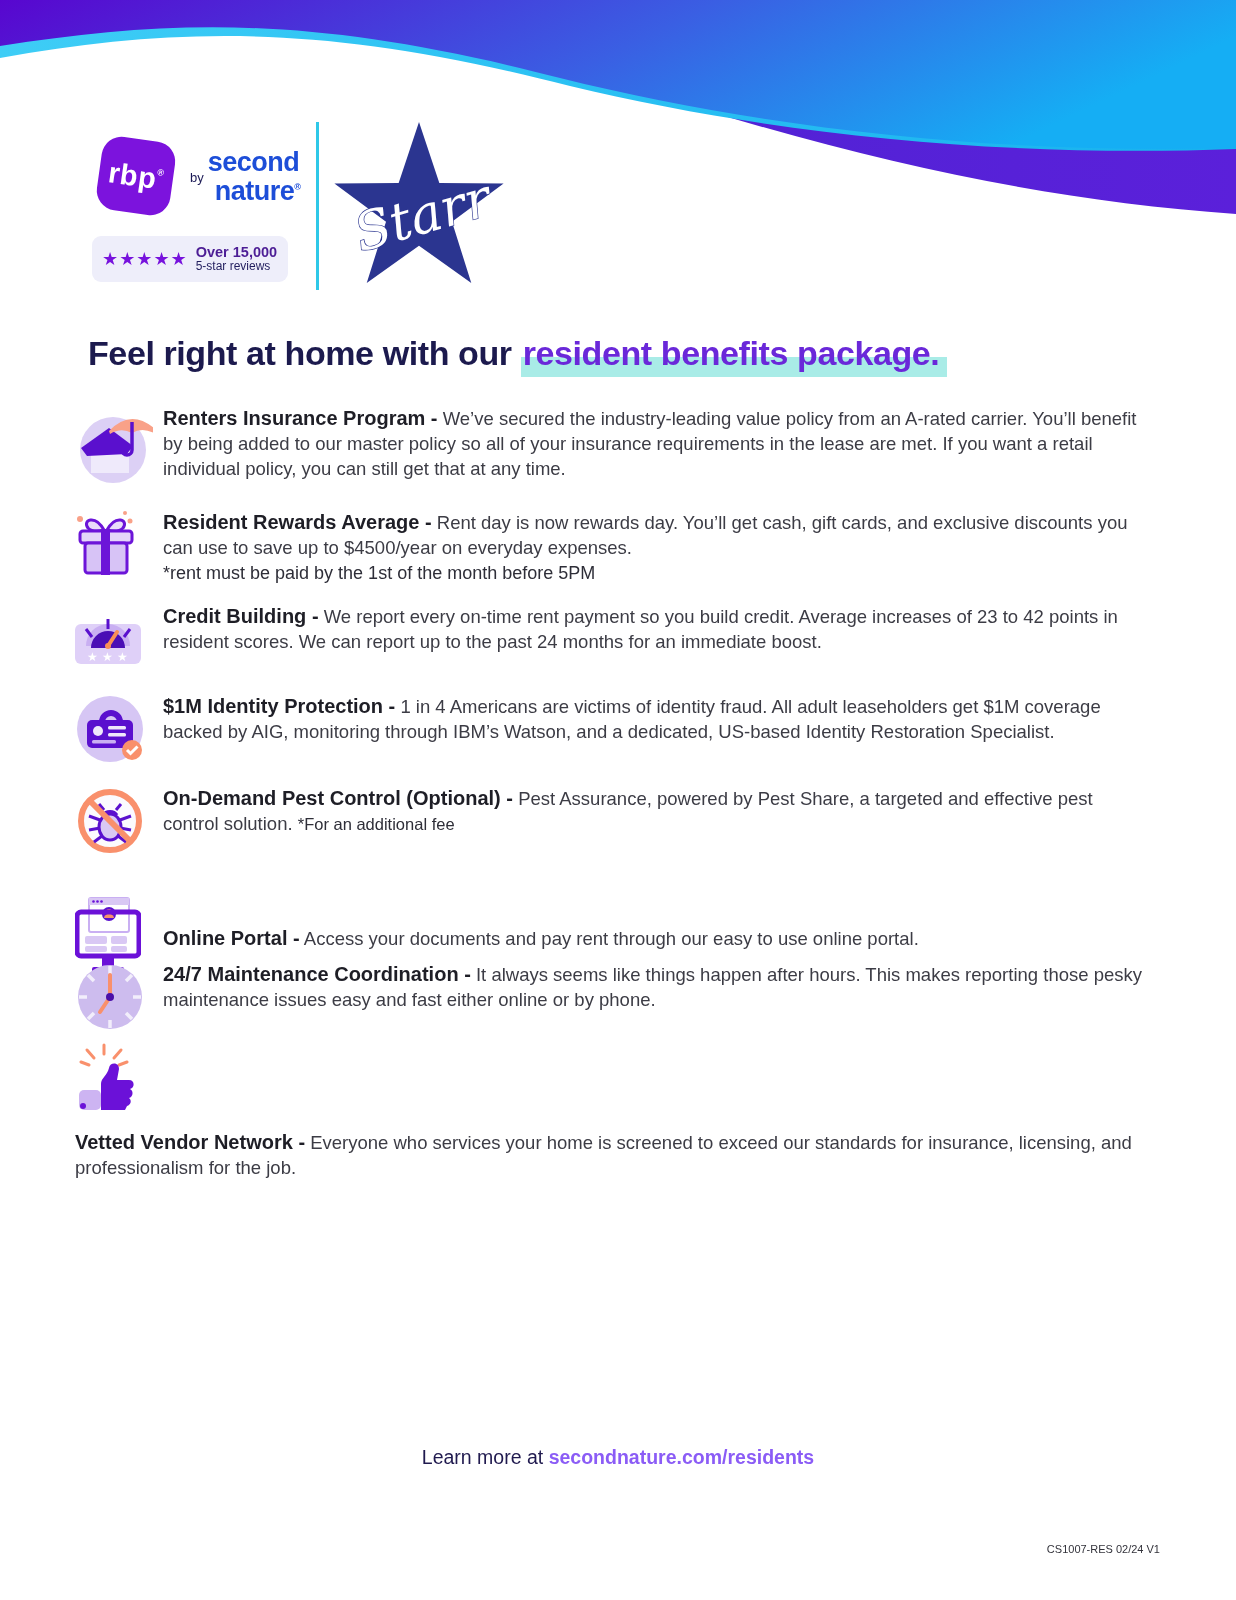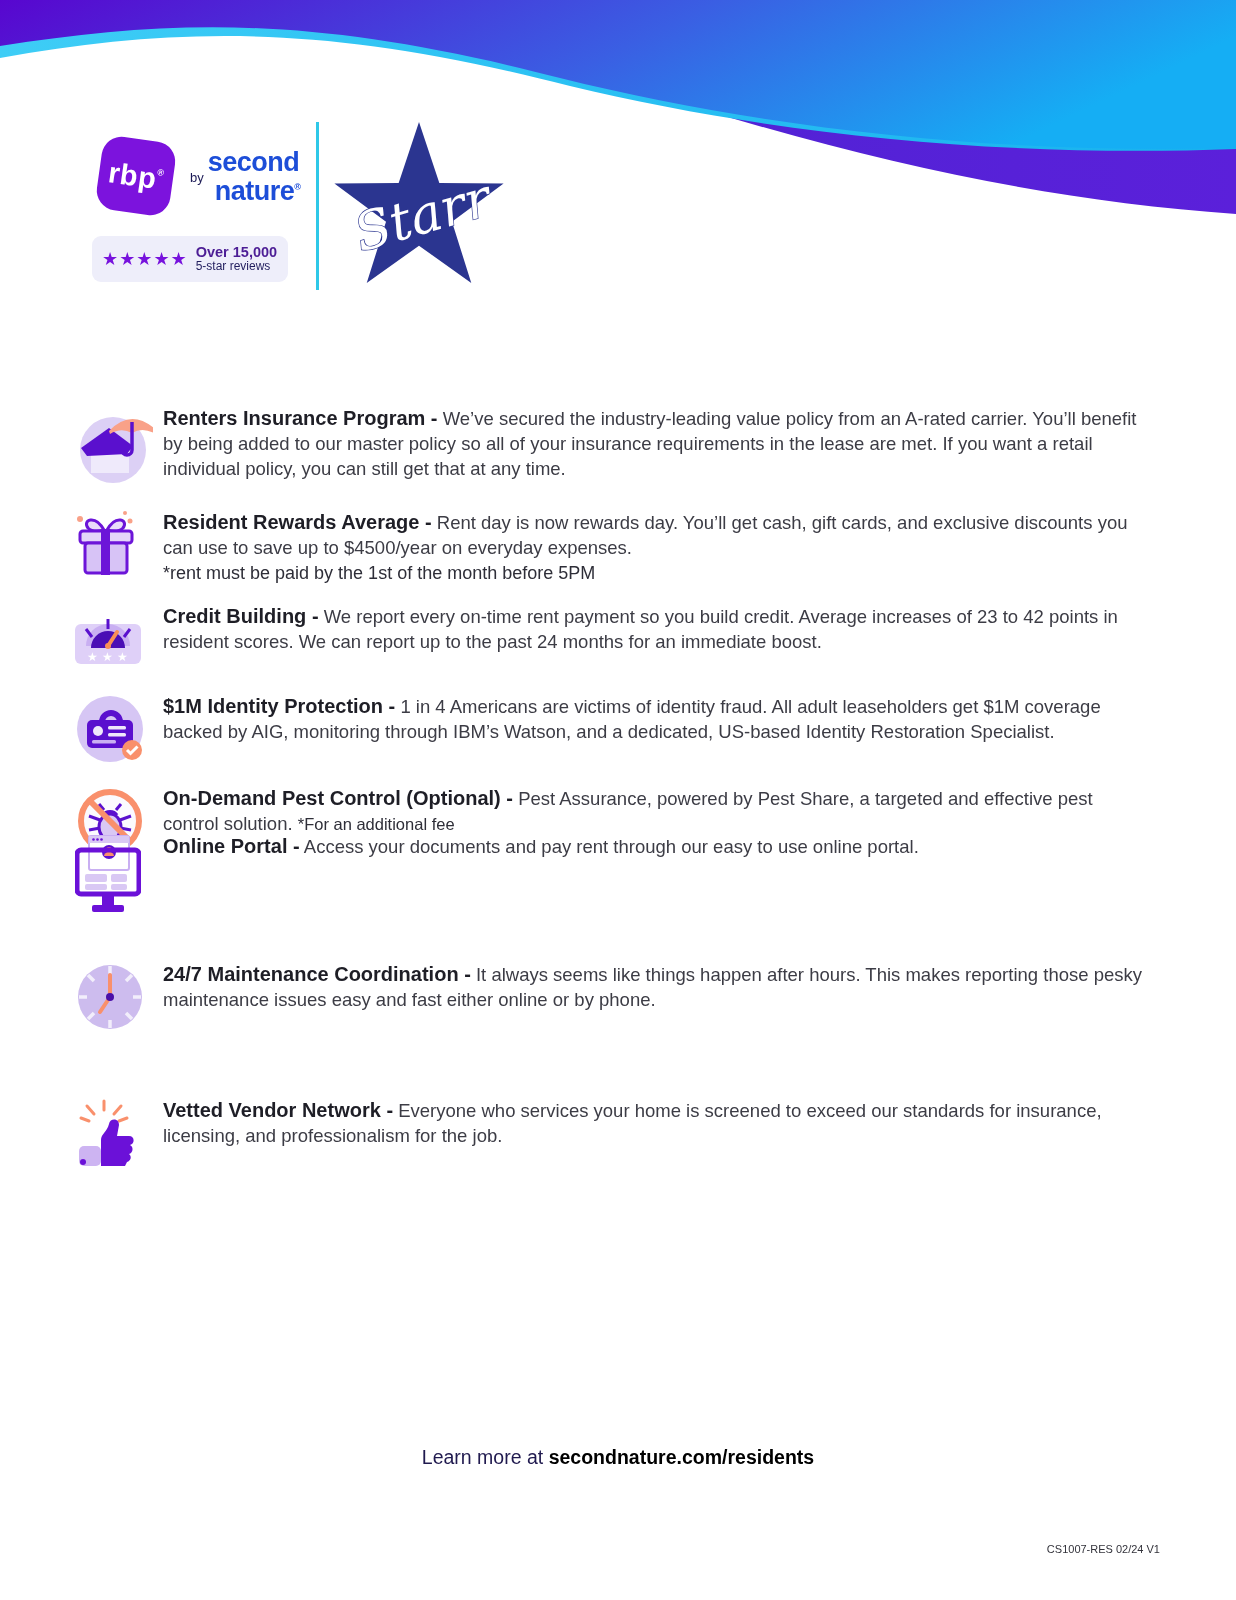--- a/index.html
+++ b/index.html
@@ -35,24 +35,24 @@
            padding:0 8px 5px 2px;}
   
   .benefit{position:absolute;left:75px;width:1073px;display:flex;align-items:flex-start;}
   .icon-box{flex:0 0 88px;width:88px;}
   .btext{flex:1;font-size:18.5px;line-height:25px;color:#3c3c45;}
   .btext p{margin:0;}
   .btitle{font-weight:bold;font-size:20px;color:#1e1e26;}
   .note{margin-top:1px;font-size:18px;color:#2e2e38;}
   .note-inline{font-size:16.5px;color:#2e2e38;}
   .b1{top:406px;} .b2{top:510px;} .b3{top:604px;} .b4{top:694px;}
-  .b5{top:786px;} .b6{top:834px;} .b7{top:962px;} .b8{top:1098px;}
+  .b5{top:786px;} .b6{top:896px;align-items:center;} .b7{top:962px;} .b8{top:1042px;flex-direction:column;}
   
   .learn{position:absolute;left:0;top:1446px;width:100%;text-align:center;font-size:19.5px;color:#201a4f;}
-  .learn .lnk{color:#000000;font-weight:bold;}
+  .learn .lnk{color:#8b5cf6;font-weight:bold;}
   .fineprint{position:absolute;left:55px;top:1543px;font-size:11.5px;color:#33333b;}
   .doccode{position:absolute;right:76px;top:1543px;font-size:11px;color:#33333b;}
 </style>
 </head>
 <body>
 
 <div class="page">
 
   <svg class="wave" viewBox="0 0 1236 240" preserveAspectRatio="none">
     <defs>
@@ -95,20 +95,21 @@
     </span>
   </div>
 
   <div class="divider"></div>
 
   <svg class="starr" width="178" height="196" viewBox="0 0 190 195">
     <polygon fill="#2b3590" points="95,10 116.7,75.1 185.3,75.6 130.2,116.4 150.8,181.9 95,142 39.2,181.9 59.8,116.4 4.7,75.6 73.3,75.1"></polygon>
     <text x="26" y="130" transform="rotate(-16 95 115)" font-size="56" font-style="italic" font-family="DejaVu Serif, serif" fill="#ffffff" stroke="#2b3590" stroke-width="1.4" paint-order="stroke">Starr</text>
   </svg>
 
+  <div class="heading"><span>Feel right at home with our </span><span class="hl">resident benefits package.</span></div>
 
   <div class="benefit b1">
     <div class="icon-box">
       <svg width="78" height="78" viewBox="0 0 78 78">
         <circle cx="38" cy="44" r="33" fill="#dcd0f5"></circle>
         <rect x="16" y="44" width="38" height="23" fill="#efeafb"></rect>
         <polygon points="6,42 34,22 58,40 52,48 12,50" fill="#5a10ce"></polygon>
         <path d="M34,25 Q56,2 80,23 L79,27 Q67,21 57,27 Q46,21 35,28 Z" fill="#f9a188"></path>
         <path d="M57,25 V44 a5,5 0 0 1 -10,0" stroke="#5a10ce" stroke-width="3.5" fill="none"></path>
         <line x1="57" y1="25" x2="57" y2="16" stroke="#5a10ce" stroke-width="3.5"></line>

